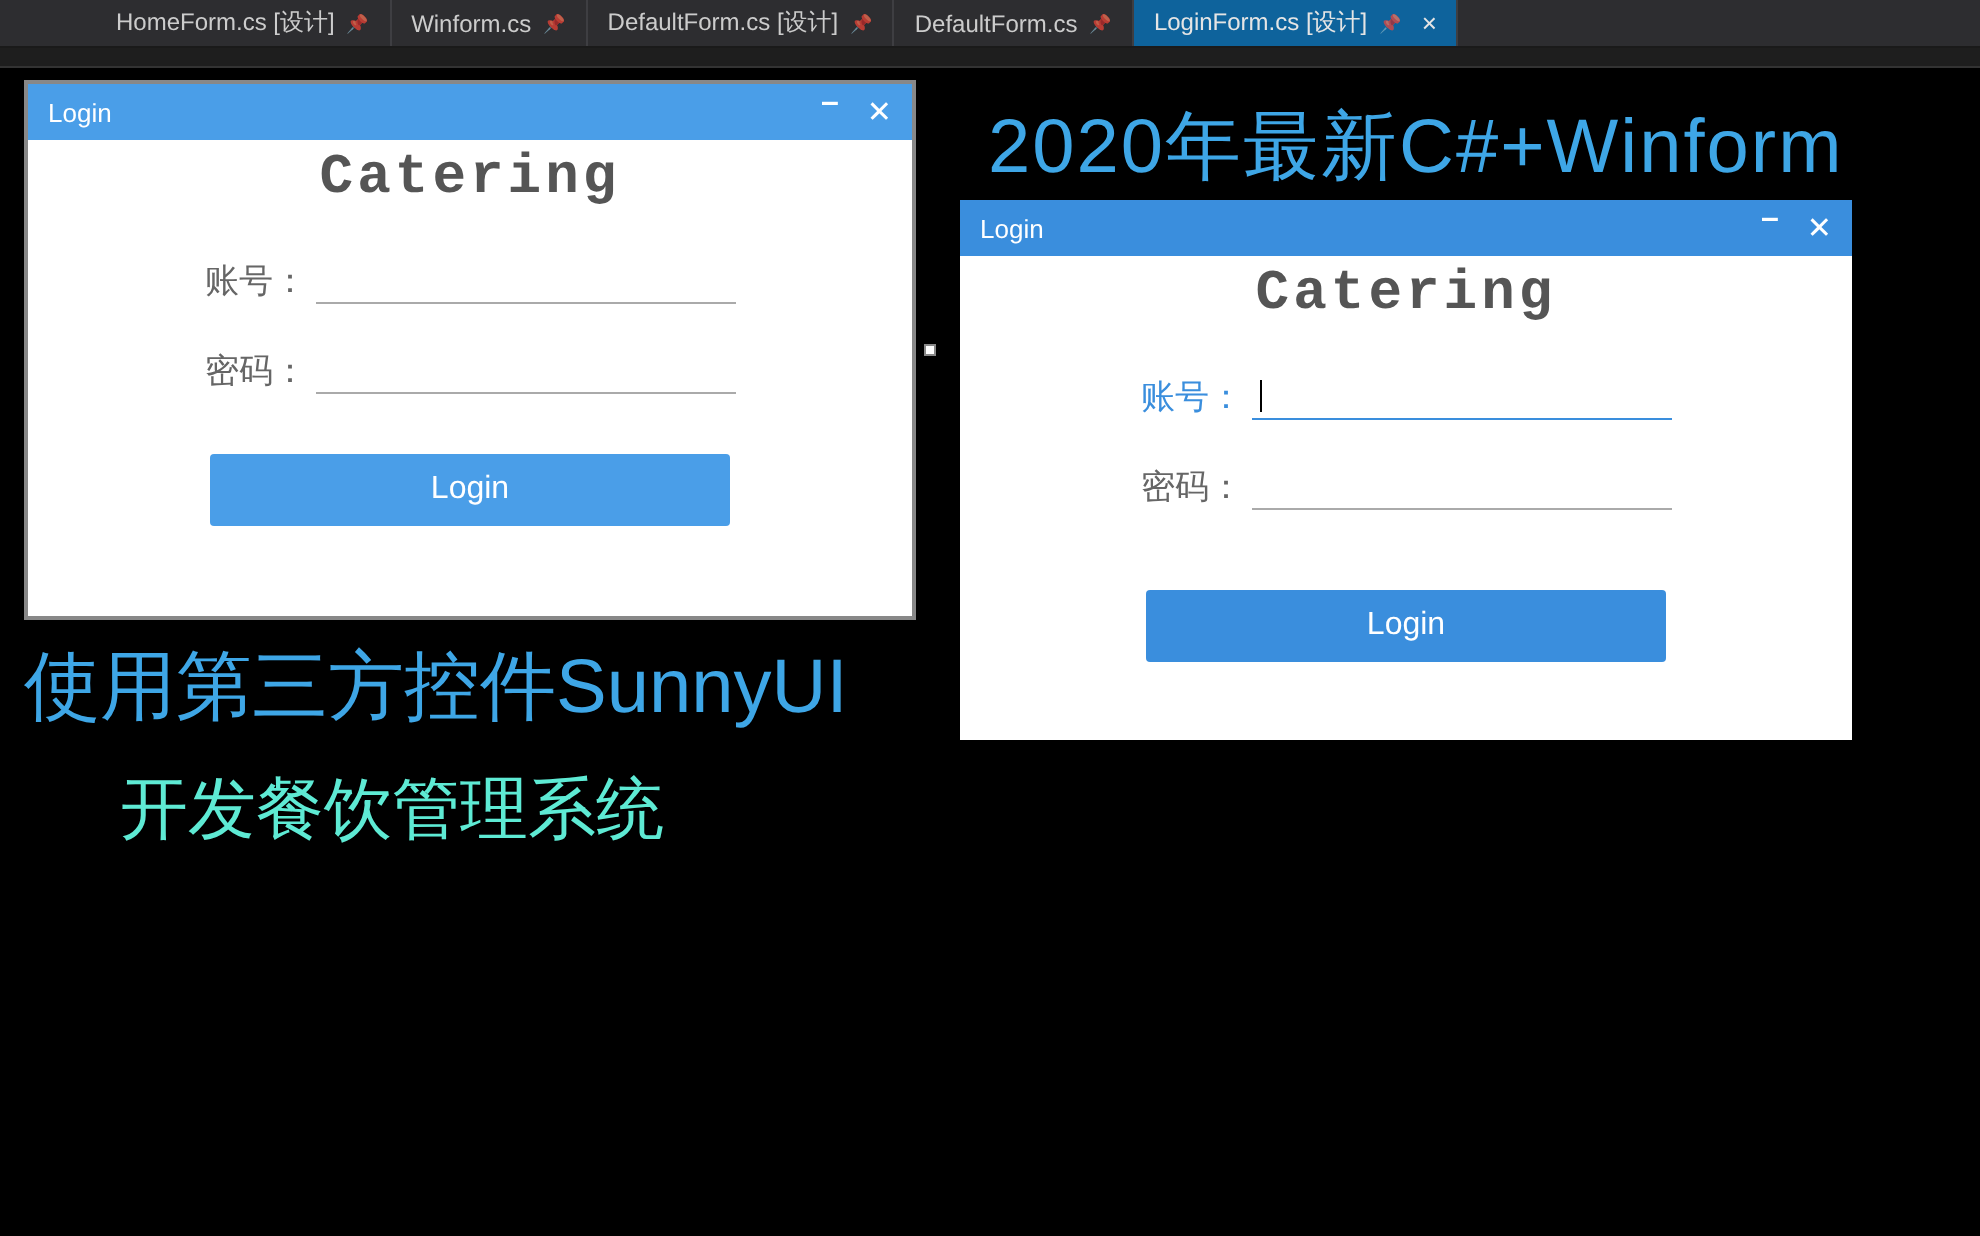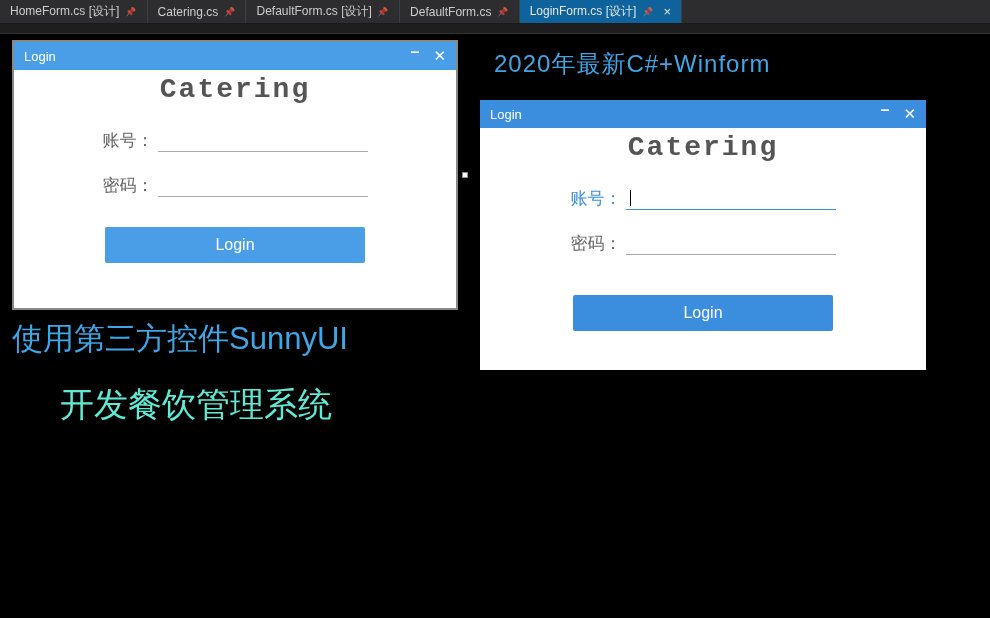--- a/index.html
+++ b/index.html
@@ -12,20 +12,21 @@
       position: relative;
     }
     
     
     .tab-bar {
       height: 24px;
       background: #2d2d30;
       display: flex;
       align-items: stretch;
       border-bottom: 1px solid #1a1a1a;
+      padding-left: 48px;
     }
     .tab {
       padding: 0 10px;
       display: flex;
       align-items: center;
       gap: 6px;
       color: #cccccc;
       font-size: 12px;
       border-right: 1px solid #3e3e42;
       cursor: pointer;
@@ -48,30 +49,30 @@
       background: #1e1e1e;
       border-bottom: 1px solid #333;
     }
     
     
     .banner-right {
       position: absolute;
       top: 48px;
       left: 494px;
       color: #3ea6e6;
-      font-size: 24px;
+      font-size: 38px;
       font-weight: 400;
       letter-spacing: 1px;
     }
     .banner-left-1 {
       position: absolute;
       top: 318px;
       left: 12px;
       color: #3ea6e6;
-      font-size: 31px;
+      font-size: 38px;
       font-weight: 400;
     }
     .banner-left-2 {
       position: absolute;
       top: 382px;
       left: 60px;
       color: #5eead4;
       font-size: 34px;
       font-weight: 400;
       text-align: center;
@@ -208,21 +209,21 @@
   </style>
 </head>
 <body>
 
 <div class="tab-bar">
   <div class="tab">
     <span>HomeForm.cs [设计]</span>
     <span class="tab-pin">📌</span>
   </div>
   <div class="tab">
-    <span>Catering.cs</span>
+    <span>Winform.cs</span>
     <span class="tab-pin">📌</span>
   </div>
   <div class="tab">
     <span>DefaultForm.cs [设计]</span>
     <span class="tab-pin">📌</span>
   </div>
   <div class="tab">
     <span>DefaultForm.cs</span>
     <span class="tab-pin">📌</span>
   </div>

